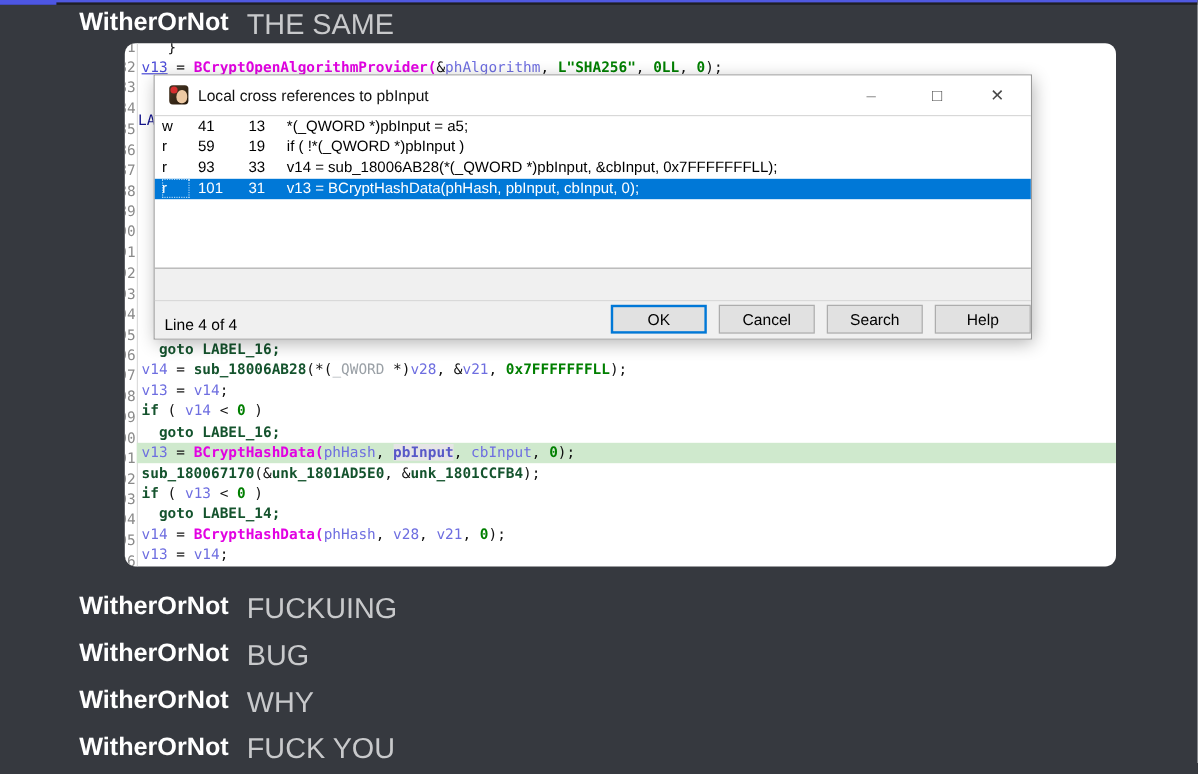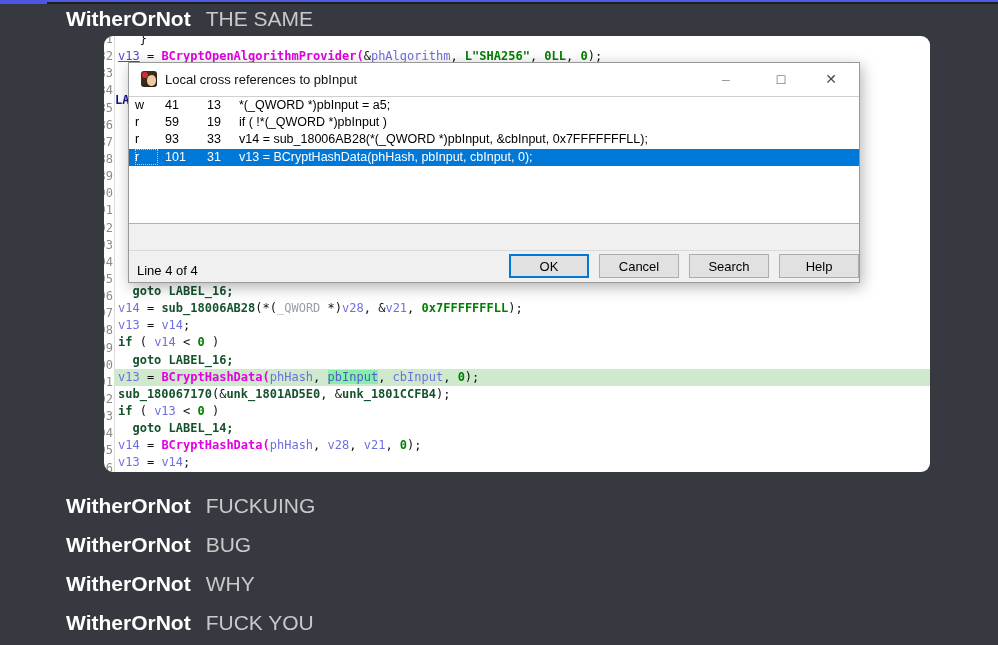--- a/index.html
+++ b/index.html
@@ -8,46 +8,46 @@
     background:#36393f;font-family:"Liberation Sans",sans-serif;
   }
   
   .topbar{position:absolute;left:0;top:0;width:998px;height:4px;background:#1e1f23;}
   .topline{position:absolute;left:0;top:0;width:998px;height:2px;background:#5059e0;}
   .topaccent{position:absolute;left:0;top:0;width:47px;height:4px;background:#4d56e3;}
 
   
   .msg{position:absolute;left:66px;display:flex;gap:15px;align-items:flex-start;white-space:nowrap;}
   .msg .u{font-weight:bold;color:#ffffff;font-size:21px;}
-  .msg .t{color:#c8c9cb;font-size:21px;}
+  .msg .t{color:#c8c9cb;font-size:24px;}
   .m0{top:7px}.m1{top:494px}.m2{top:533px}.m3{top:572px}.m4{top:611px}
 
   
   .shot{
     position:absolute;left:104px;top:36px;width:826px;height:436px;
     background:#ffffff;border-radius:9px;overflow:hidden;
     font-family:"DejaVu Sans Mono",monospace;font-size:12px;color:#111;
   }
   .gutter{position:absolute;left:0;top:-5px;width:10px;overflow:hidden;}
   .gutter div{height:17.15px;line-height:17.15px;width:24px;margin-left:-15px;text-align:right;color:#8a8a8a;}
   .gsep{position:absolute;left:10px;top:0;width:1px;height:436px;background:#dcdcdc;}
   .codecol{position:absolute;left:10px;right:0;}
   .code-top{top:-5px;}
   .code-below{top:247px;}
   .code-line{height:17.15px;line-height:17.15px;padding-left:4px;white-space:pre;}
   .code-line.hl{background:#cfe9cd;}
   .kw,.sub{color:#14532d;font-weight:bold;}
   .var{color:#6e6ee0;}
   .varu{color:#4b4bd8;text-decoration:underline;}
-  .varhl{color:#5858c8;background:#86efac;}
+  .varhl{color:#5858c8;background:#e5e5e5;font-weight:bold;}
   .fn{color:#e202e2;font-weight:bold;}
   .num,.str{color:#007f00;font-weight:bold;}
   .mac{color:#9aa0a6;}
   .pun{color:#111;}
-  .frag-la{position:absolute;left:11px;top:56px;height:17px;line-height:17px;color:#14148c;font-weight:bold;}
+  .frag-la{position:absolute;left:11px;top:56px;height:17px;line-height:17px;color:#14148c;font-weight:normal;}
 
   
   .dialog{
     position:absolute;left:24px;top:26px;width:730px;height:219px;
     background:#ffffff;border:1px solid #999;box-sizing:content-box;
     box-shadow:2px 4px 14px rgba(0,0,0,.30);
     font-family:"Liberation Sans",sans-serif;
   }
   .titlebar{position:absolute;left:0;top:0;right:0;height:33px;background:#fff;border-bottom:1px solid #cfcfcf;}
   .app-icon{position:absolute;left:12px;top:8px;width:16px;height:16px;border-radius:3px;

